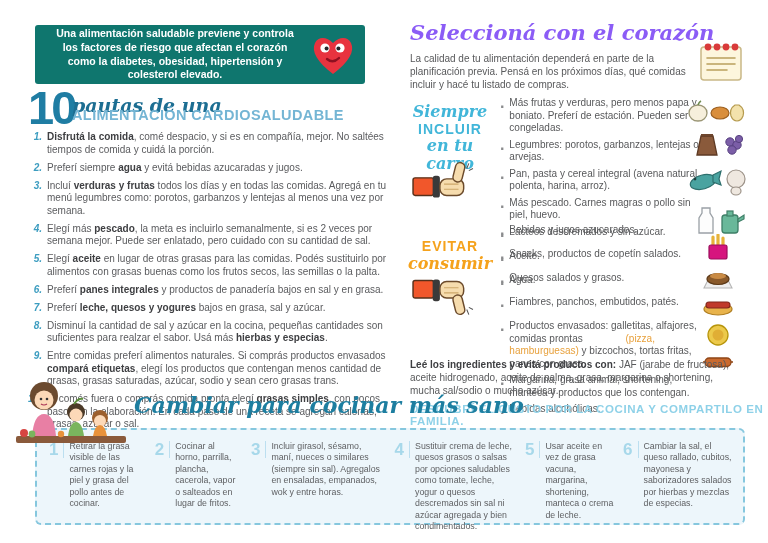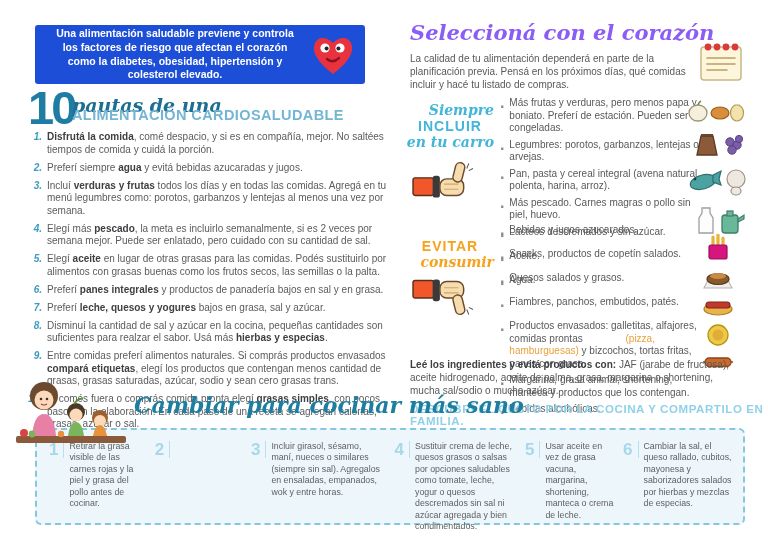--- a/index.html
+++ b/index.html
@@ -2,21 +2,21 @@
 <html><head>
 <meta charset="utf-8">
 <style>
   * { margin:0; padding:0; box-sizing:border-box; }
   html,body { width:768px; height:543px; }
   body { font-family:"Liberation Sans", sans-serif; background:#fff; position:relative; overflow:hidden; color:#58595b; }
   .abs { position:absolute; }
   .script { font-family:"DejaVu Serif", serif; font-style:italic; font-weight:bold; }
 
   
-  .banner { left:35px; top:25px; width:330px; height:59px; background:#1d4ed8; border-radius:3px;
+  .banner { left:35px; top:25px; width:330px; height:59px; background:#0f766e; border-radius:3px;
             display:flex; align-items:center; padding:5px 8px 5px 14px; gap:8px; }
   .banner-text { color:#fff; font-weight:bold; font-size:10.5px; line-height:1.32; text-align:center; flex:1; }
   .banner-heart { width:48px; height:46px; flex:0 0 auto; }
 
   
   .title-num { left:28px; top:84px; font-size:47px; font-weight:bold; color:#1f7da3; line-height:1; letter-spacing:-3px; }
   .title-script { left:72px; top:94px; font-size:19px; color:#1d6e92; }
   .title-caps { left:72px; top:107px; font-size:14.5px; font-weight:bold; color:#74b5d4; letter-spacing:.4px; }
 
   
@@ -27,21 +27,21 @@
   .pauta-text b, .note-text b { color:#3e3f42; }
 
   
   .sel-heading { left:410px; top:20px; font-size:21px; color:#8b5cf6; }
   .sel-intro { left:410px; top:52px; width:278px; font-size:10px; line-height:1.32; }
   .notepad { left:697px; top:40px; width:48px; height:42px; }
 
   .sec-label { width:88px; text-align:center; }
   .include-label { left:406px; top:103px; color:#41b6d9; }
   .avoid-label { left:406px; top:238px; color:#f5a21c; }
-  .lbl-script-sm { font-size:14px; line-height:1.1;text-align:right; }
+  .lbl-script-sm { font-size:16px; line-height:1.1; }
   .lbl-caps { font-size:14px; font-weight:bold; letter-spacing:1px; line-height:1.2; }
   .thumb { width:62px; height:48px; }
   .thumb-up { left:412px; top:158px; }
   .thumb-down { left:412px; top:272px; }
 
   .bullets { width:200px; }
   .include-bullets { left:500px; top:97px; }
   .avoid-bullets { left:500px; top:224px; width:212px; }
   .bullet { display:flex; gap:4px; margin-bottom:4px; }
   .bullet::before { content:"·"; color:#8a8b8d; font-weight:bold; line-height:1.25; }
@@ -291,20 +291,21 @@
 </svg>
 <div class="abs cocinar-heading script">Cambiar para cocinar más sano</div>
 
 <div class="abs tips-box">
   <div class="tip tip-1">
       <span class="tip-num">1</span>
       <span class="tip-text">Retirar la grasa visible de las carnes rojas y la piel y grasa del pollo antes de cocinar.</span>
     </div>
   <div class="tip tip-2">
       <span class="tip-num">2</span>
+      <span class="tip-text">Cocinar al horno, parrilla, plancha, cacerola, vapor o salteados en lugar de fritos.</span>
     </div>
   <div class="tip tip-3">
       <span class="tip-num">3</span>
       <span class="tip-text">Incluir girasol, sésamo, maní, nueces o similares (siempre sin sal). Agregalos en ensaladas, empanados, wok y entre horas.</span>
     </div>
   <div class="tip tip-4">
       <span class="tip-num">4</span>
       <span class="tip-text">Sustituir crema de leche, quesos grasos o salsas por opciones saludables como tomate, leche, yogur o quesos descremados sin sal ni azúcar agregada y bien condimentados.</span>
     </div>
   <div class="tip tip-5">

